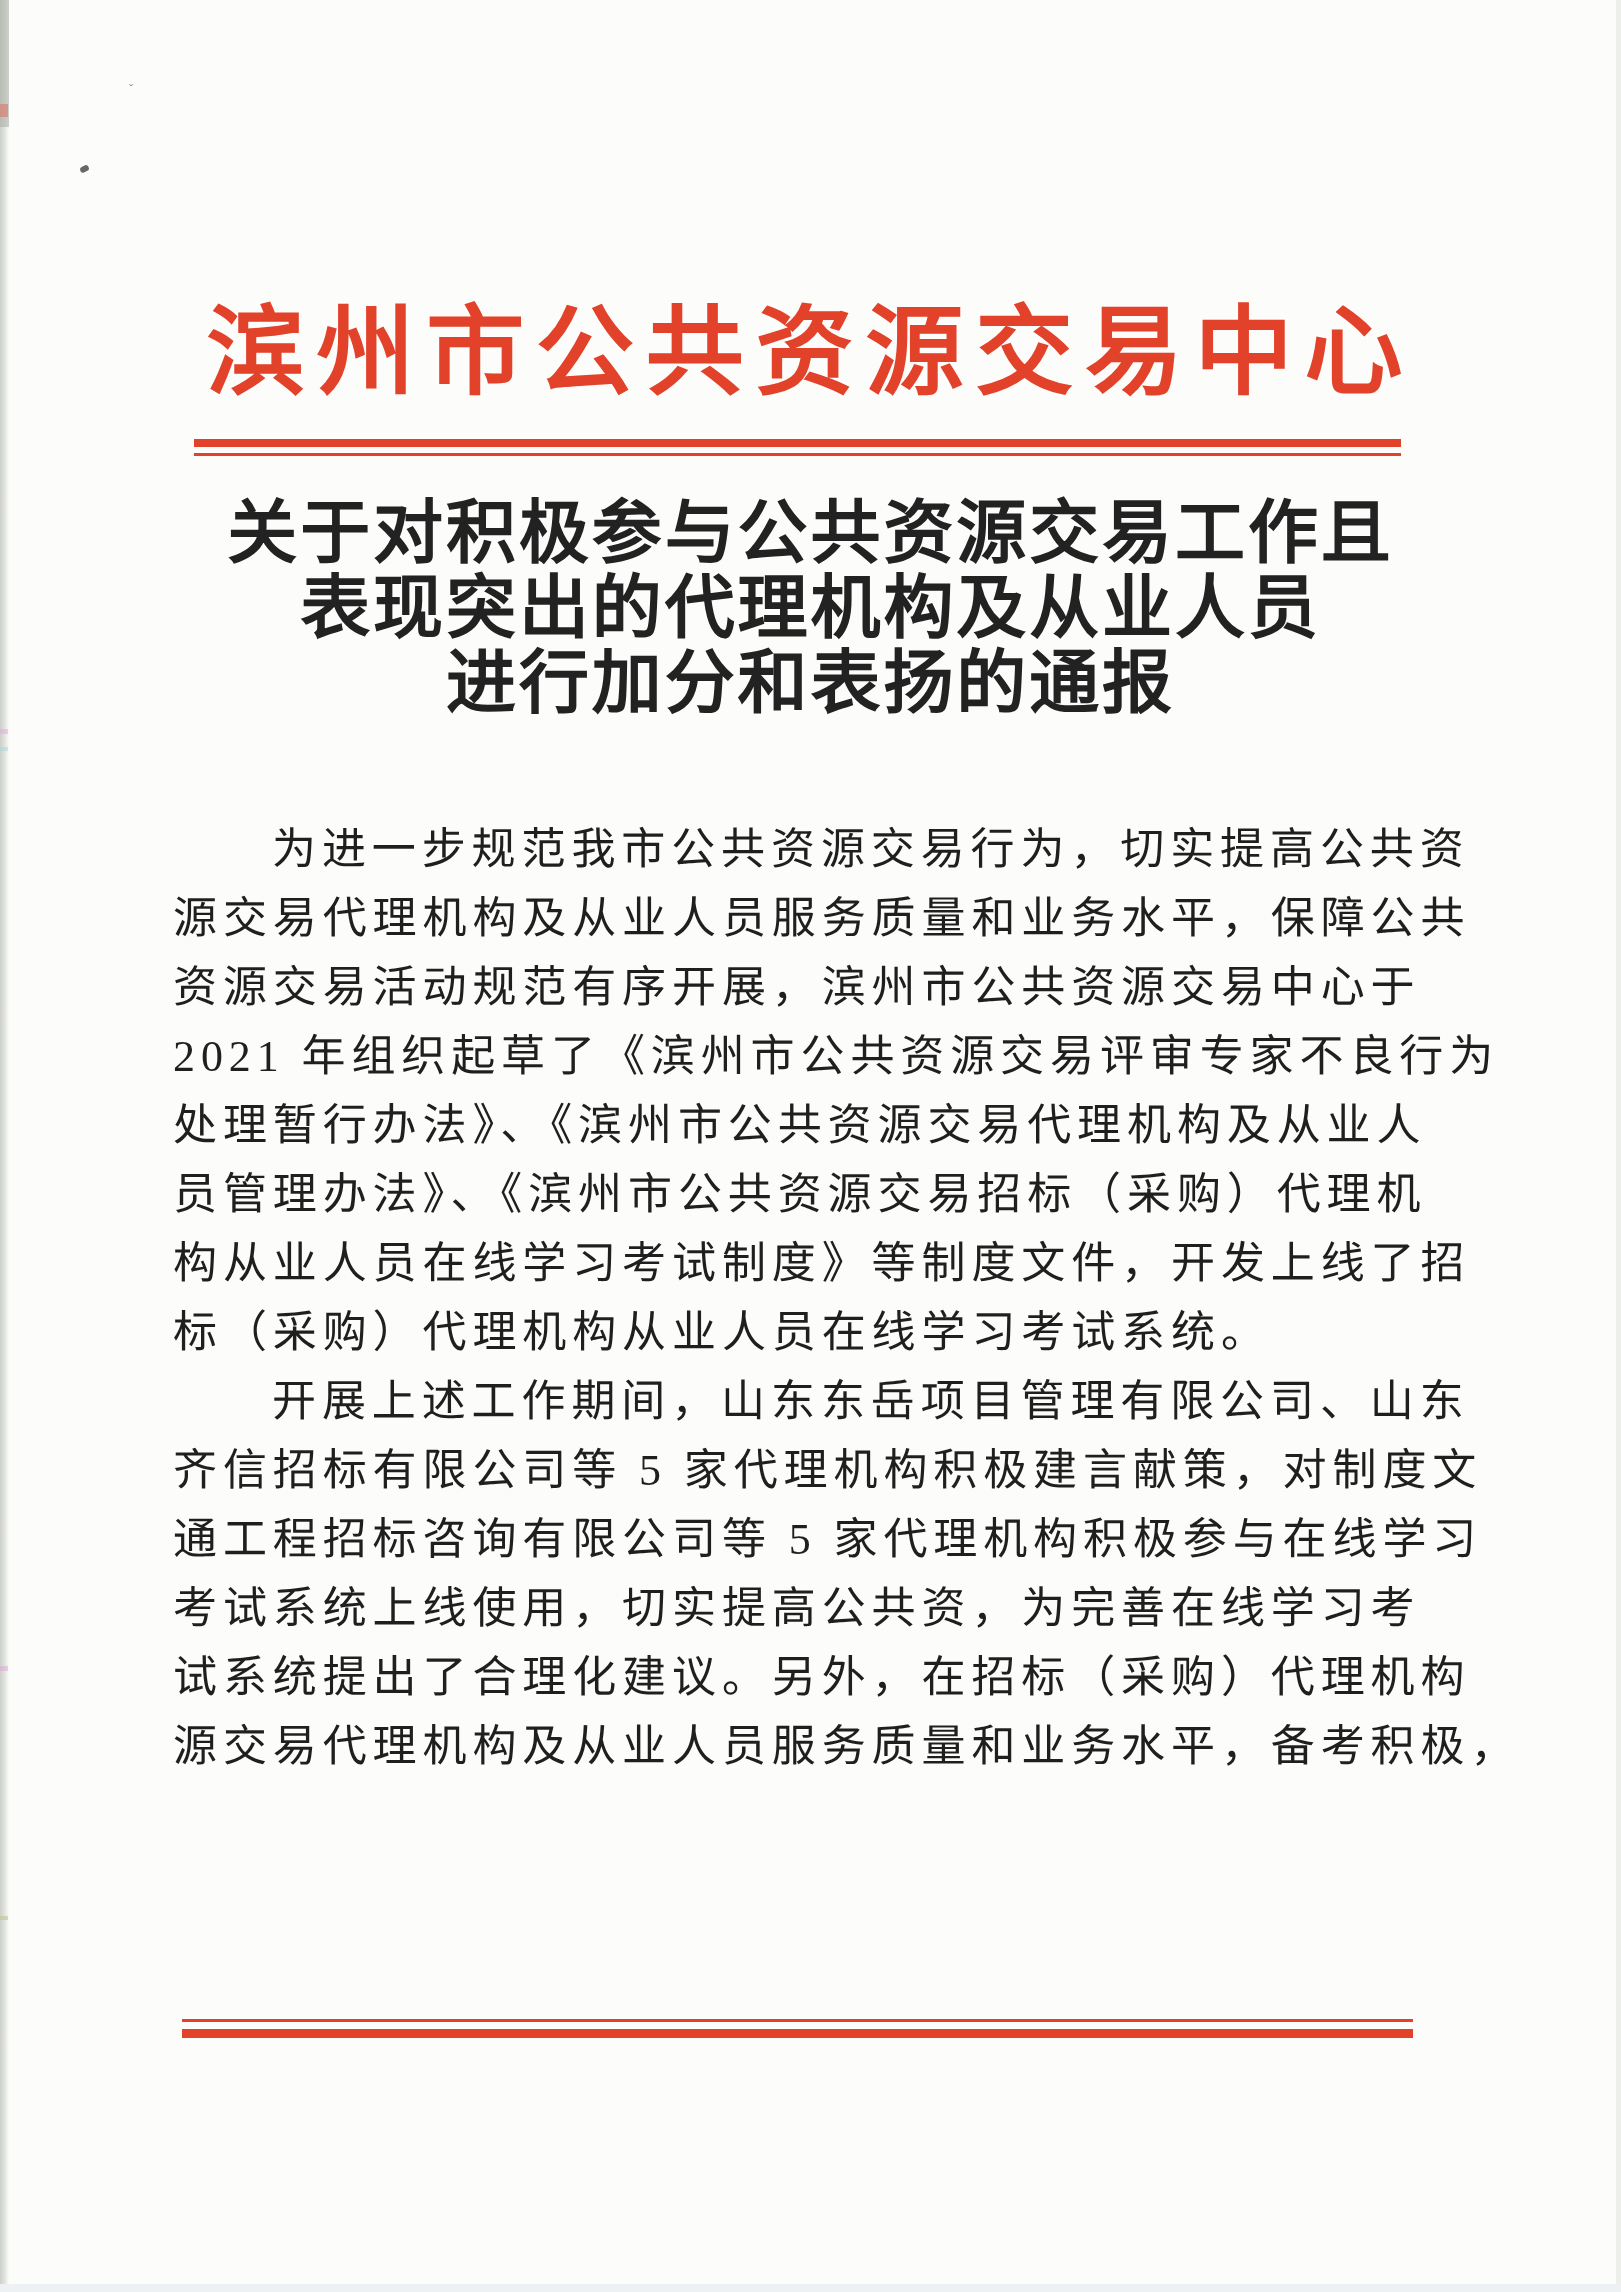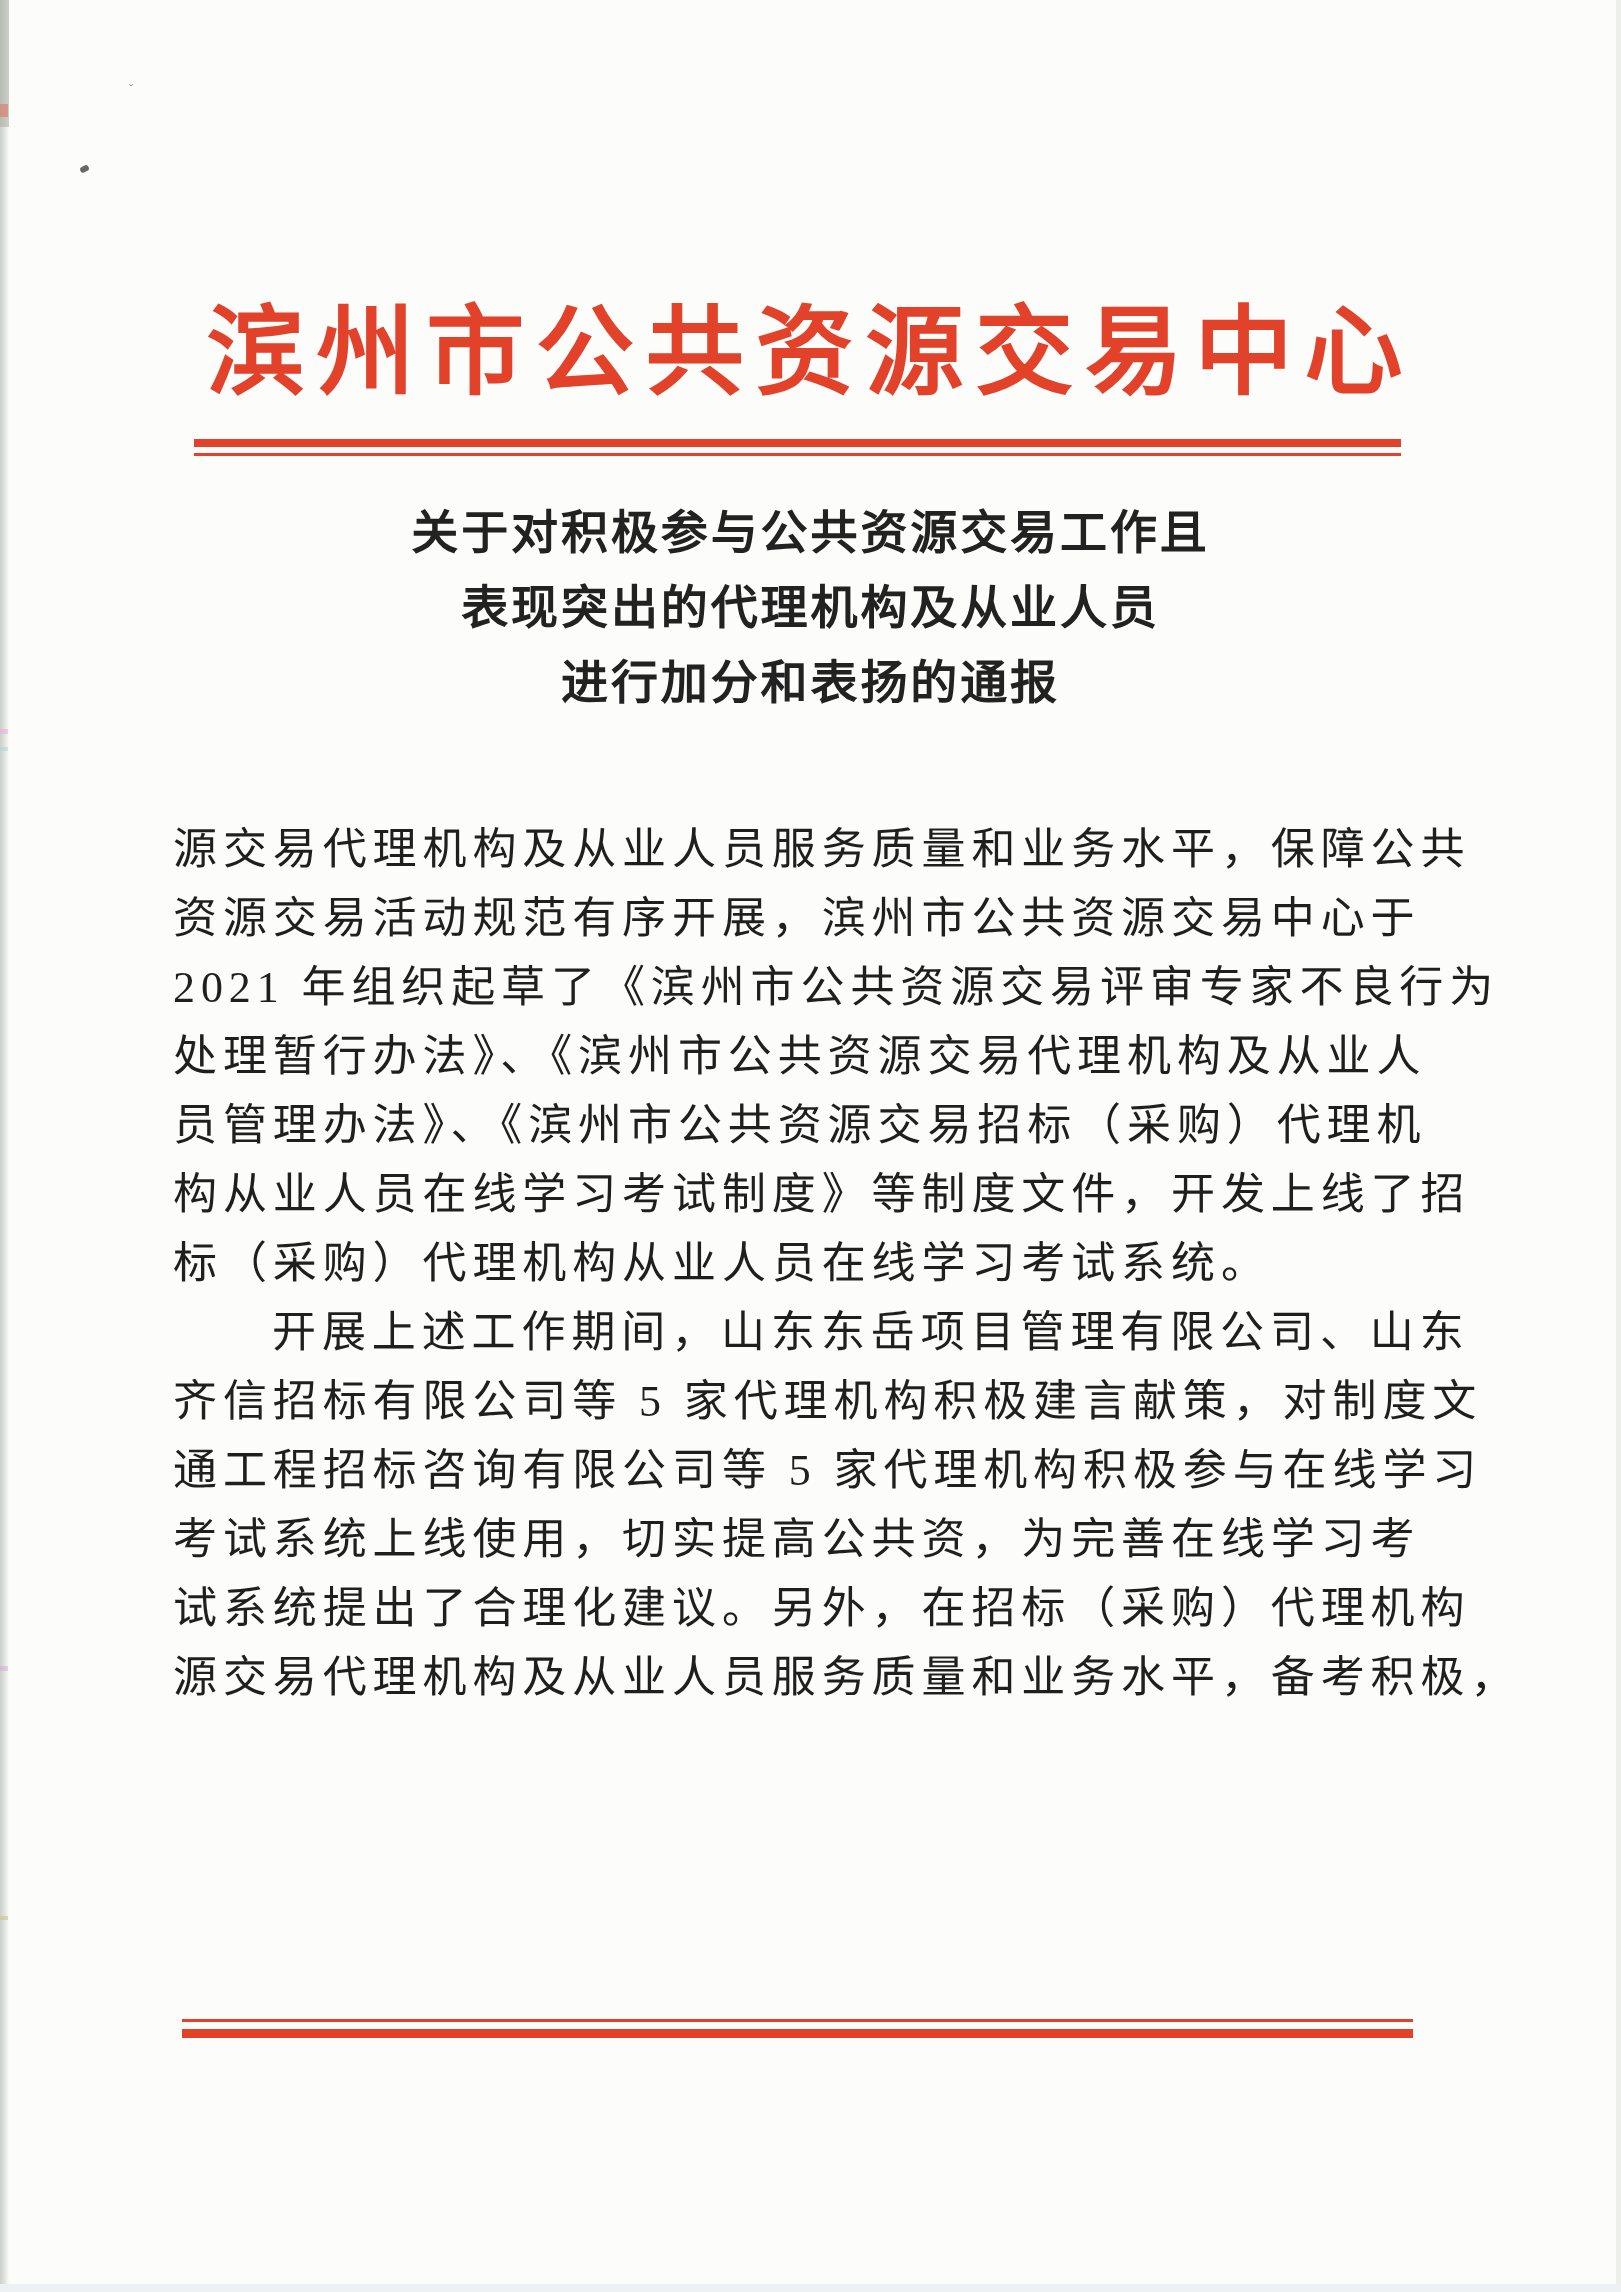--- a/index.html
+++ b/index.html
@@ -66,21 +66,21 @@
   .rule-bottom{left:182px;right:208px;top:2019px;}
   .rule-bottom .bar-thin{height:2.9px;background:var(--red);}
   .rule-bottom .bar-thick{height:8.8px;margin-top:6.9px;background:var(--red);}
   
   .doc-title{
     position:absolute;top:496px;left:0;right:0;
     text-align:center;
     color:var(--ink);
   }
   .doc-title-line{
-    font-size:47px;font-weight:700;
+    font-size:70px;font-weight:700;
     line-height:75px;letter-spacing:2.9px;
     white-space:nowrap;
   }
   
   .doc-body{
     position:absolute;top:815px;left:173px;right:167px;
     color:#1f1f1f;
   }
   .body-line{
     font-size:44px;line-height:69px;
@@ -113,20 +113,21 @@
     <div class="bar-thin"></div>
   </div>
 
   <div class="doc-title">
       <div class="doc-title-line">关于对积极参与公共资源交易工作且</div>
       <div class="doc-title-line">表现突出的代理机构及从业人员</div>
       <div class="doc-title-line">进行加分和表扬的通报</div>
     </div>
 
   <div class="doc-body">
+      <div class="body-line indent">为进一步规范我市公共资源交易行为，切实提高公共资</div>
       <div class="body-line">源交易代理机构及从业人员服务质量和业务水平，保障公共</div>
       <div class="body-line">资源交易活动规范有序开展，滨州市公共资源交易中心于</div>
       <div class="body-line">2021 年组织起草了《滨州市公共资源交易评审专家不良行为</div>
       <div class="body-line">处理暂行办法》、《滨州市公共资源交易代理机构及从业人</div>
       <div class="body-line">员管理办法》、《滨州市公共资源交易招标（采购）代理机</div>
       <div class="body-line">构从业人员在线学习考试制度》等制度文件，开发上线了招</div>
       <div class="body-line">标（采购）代理机构从业人员在线学习考试系统。</div>
       <div class="body-line indent">开展上述工作期间，山东东岳项目管理有限公司、山东</div>
       <div class="body-line">齐信招标有限公司等 5 家代理机构积极建言献策，对制度文</div>
       <div class="body-line">通工程招标咨询有限公司等 5 家代理机构积极参与在线学习</div>

